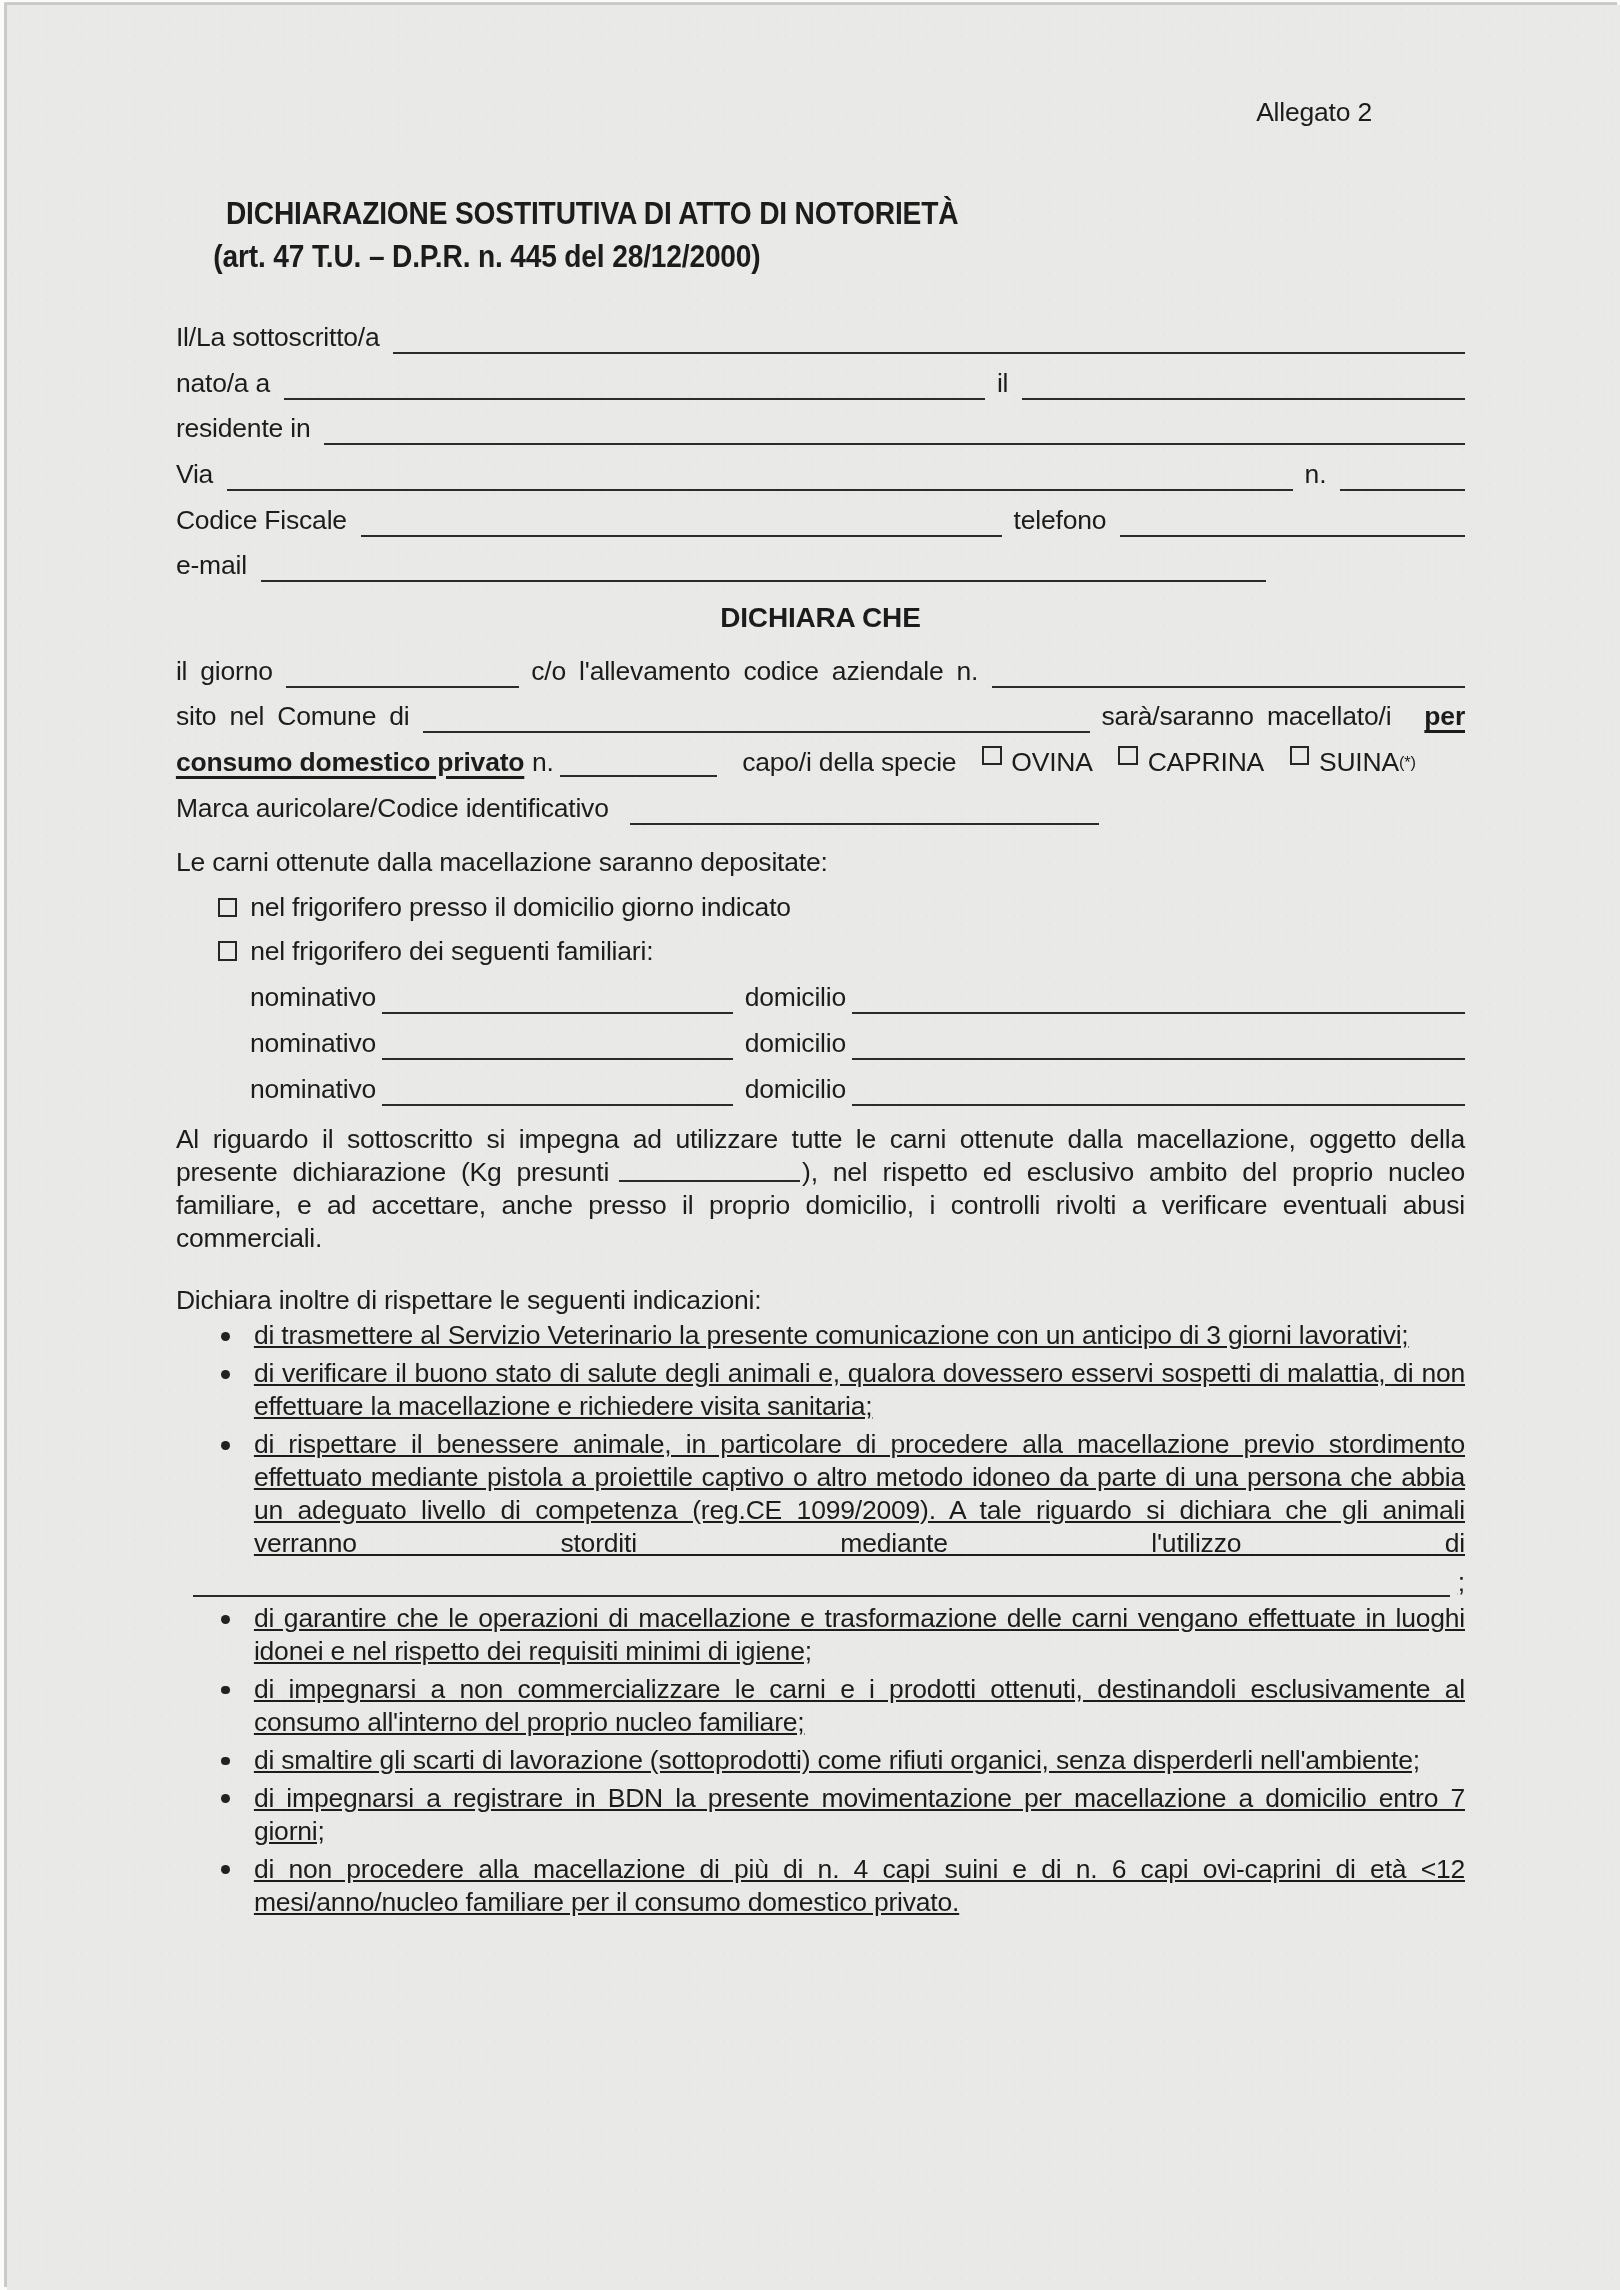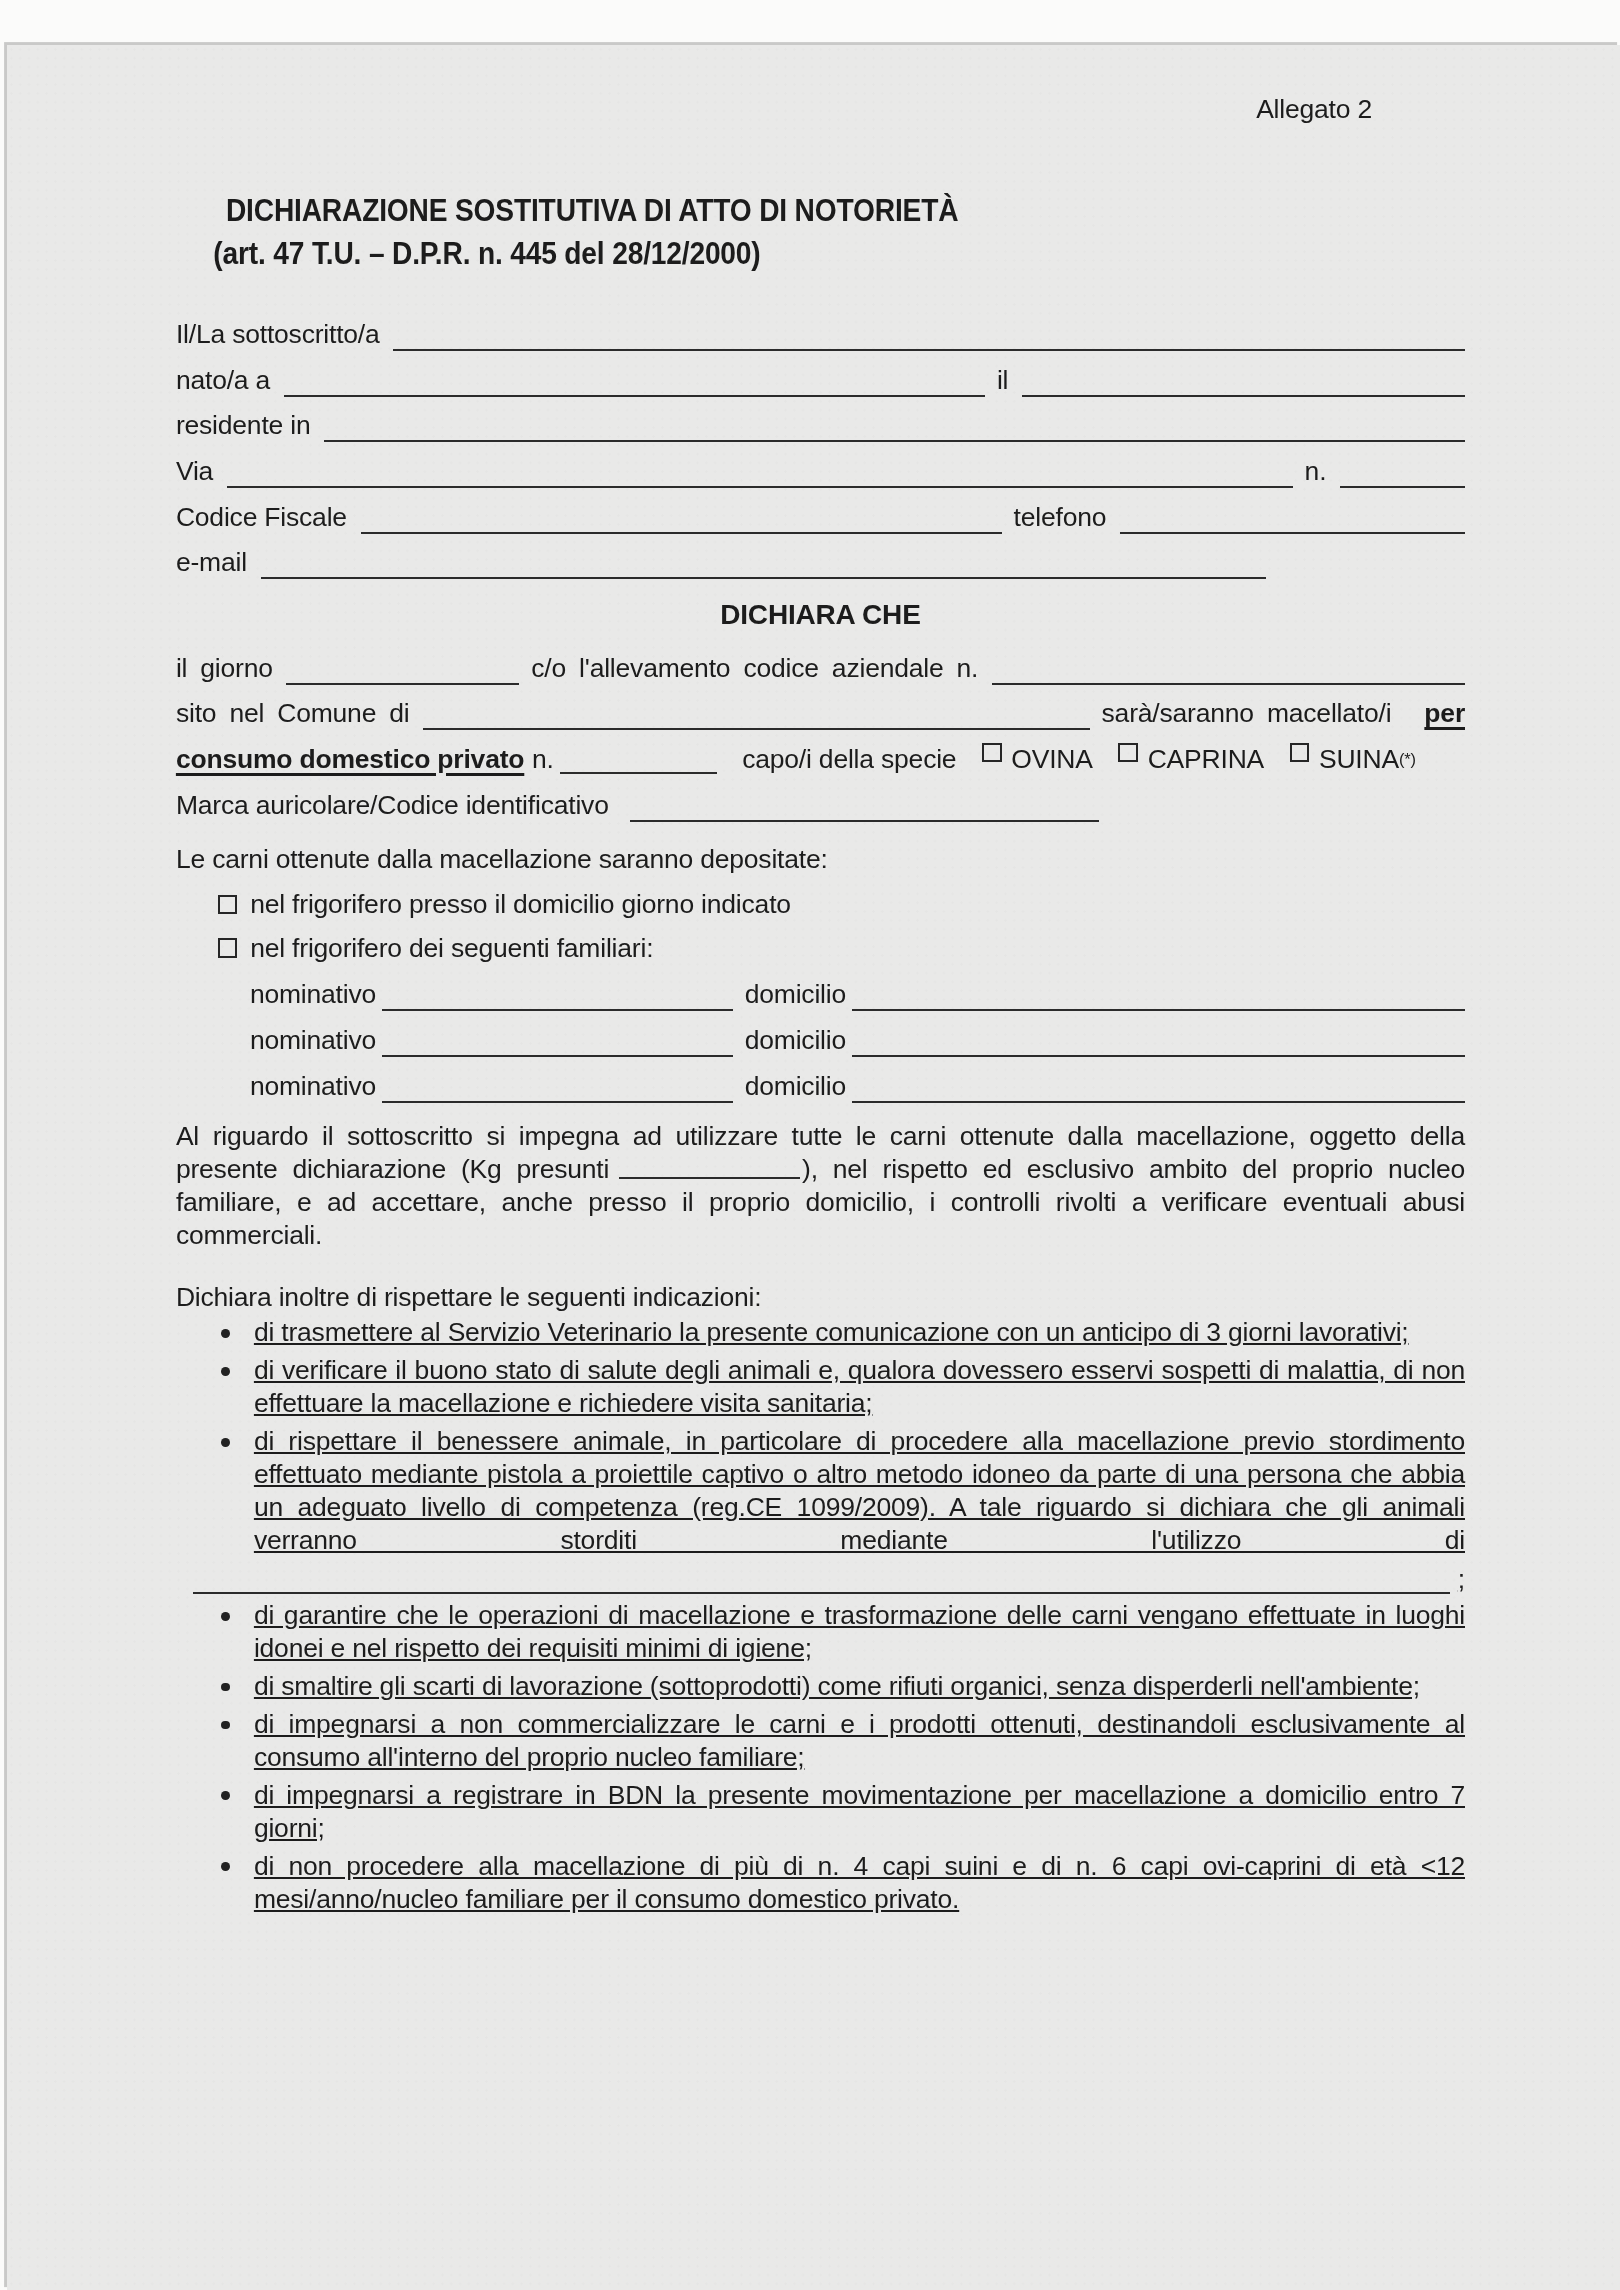--- a/index.html
+++ b/index.html
@@ -11,23 +11,22 @@
     color:#1c1c1c;
     letter-spacing:-0.2px;
   }
   .page{
     position:absolute;left:6.9px;top:4.9px;right:0;bottom:0;
     background:#e9e9e8;
     background-image:radial-gradient(rgba(0,0,0,0.015) 1px, transparent 1px);
     background-size:8.8px 8.8px;
     box-shadow:-2.9px -2.9px 0 #c9c9c8;
     box-sizing:border-box;
-    padding:48px 155px 0 169px;
+    padding:91px 155px 0 169px;
     font-size:26.5px;
-    margin-top:40px;
   }
   .annex{
     text-align:right;
     margin-right:93px;
     font-size:26.5px;
     line-height:33px;
   }
   .title-block{
     margin-top:63px;
     text-align:left;
@@ -254,26 +253,26 @@
       <p class="stretch-last">di rispettare il benessere animale, in particolare di procedere alla macellazione previo stordimento effettuato mediante pistola a proiettile captivo o altro metodo idoneo da parte di una persona che abbia un adeguato livello di competenza (reg.CE 1099/2009). A tale riguardo si dichiara che gli animali verranno storditi mediante l'utilizzo di</p>
       <div class="stun-line">
         <span class="line"></span>
         <span class="stun-suffix">;</span>
       </div>
     </li>
     <li>
         <p>di garantire che le operazioni di macellazione e trasformazione delle carni vengano effettuate in luoghi idonei e nel rispetto dei requisiti minimi di igiene;</p>
       </li>
     <li>
+        <p>di impegnarsi a non commercializzare le carni e i prodotti ottenuti, destinandoli esclusivamente al consumo all'interno del proprio nucleo familiare;</p>
+      </li>
+    <li>
         <p>di smaltire gli scarti di lavorazione (sottoprodotti) come rifiuti organici, senza disperderli nell'ambiente;</p>
       </li>
     <li>
-        <p>di impegnarsi a non commercializzare le carni e i prodotti ottenuti, destinandoli esclusivamente al consumo all'interno del proprio nucleo familiare;</p>
-      </li>
-    <li>
         <p>di impegnarsi a registrare in BDN la presente movimentazione per macellazione a domicilio entro 7 giorni;</p>
       </li>
     <li>
         <p>di non procedere alla macellazione di più di n. 4 capi suini e di n. 6 capi ovi-caprini di età &lt;12 mesi/anno/nucleo familiare per il consumo domestico privato.</p>
       </li>
   </ul>
 
 </div>
 
 

